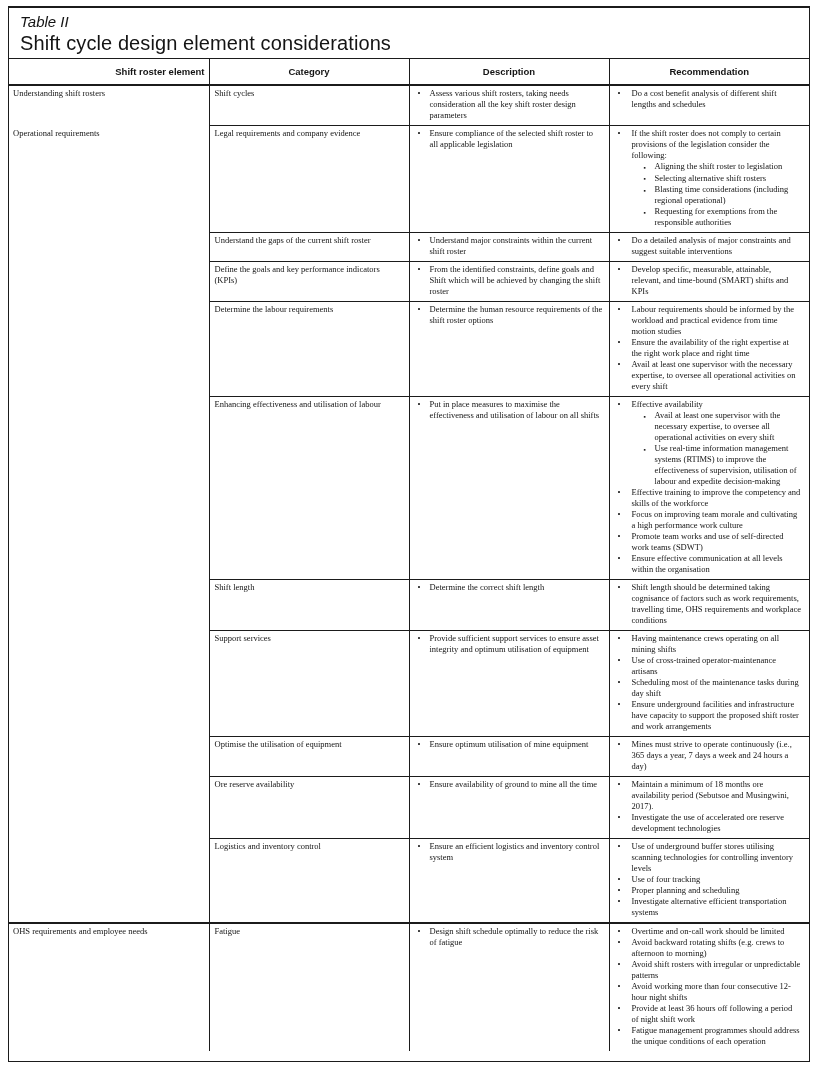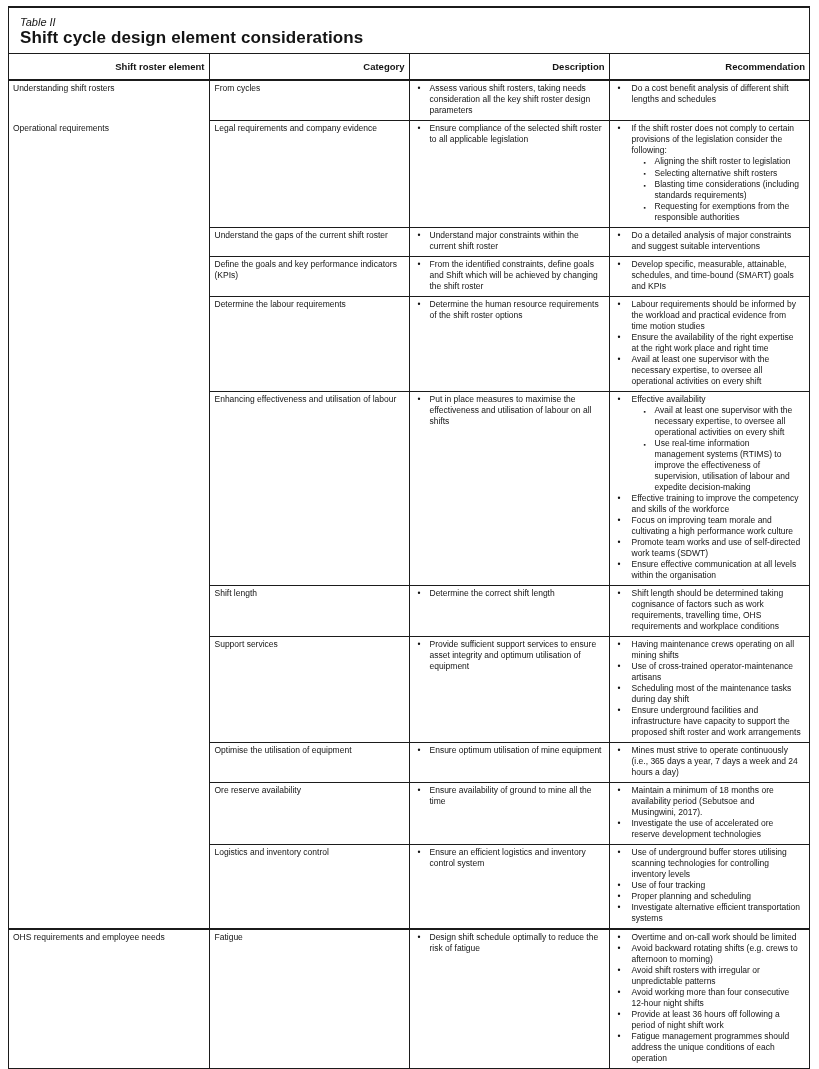--- a/index.html
+++ b/index.html
@@ -6,34 +6,34 @@
   body{
     width:819px;height:1069px;overflow:hidden;background:#ffffff;
     font-family:"Liberation Sans", sans-serif;color:#141414;
     -webkit-font-smoothing:antialiased;
   }
   .tablewrap{
     position:absolute;left:8px;top:6px;width:802px;min-height:1056px;
     border:1.5px solid #1b1b1b;border-top-width:2.5px;box-sizing:border-box;background:#fff;
   }
   .titlebox{padding:7px 12px 6px 11px;}
-  .table-label{font-style:italic;font-size:11px;line-height:14px;}
-  .table-caption{font-weight:bold;font-size:17px;line-height:18px;letter-spacing:.1px;}
+  .table-label{font-style:italic;font-size:15px;line-height:14px;}
+  .table-caption{font-weight:normal;font-size:20px;line-height:18px;margin-top:5px;letter-spacing:.1px;}
   table{border-collapse:collapse;width:100%;table-layout:fixed;}
   th,td{vertical-align:top;box-sizing:border-box;}
   thead th{
     border:1px solid #1b1b1b;border-bottom-width:2px;
-    font-size:9.5px;font-weight:bold;text-align:right;
+    font-size:9.5px;font-weight:bold;text-align:center;
     padding:7px 4px 6px 4px;line-height:12px;
   }
   thead th.col-el{text-align:right;padding-left:5px;border-left:none;}
   thead th.col-rec{border-right:none;}
   tbody td{
     border-top:1px solid #1b1b1b;border-left:1px solid #1b1b1b;
-    font-size:8.5px;line-height:11px;padding:2px 5px 4px 5px;
+    font-size:8.5px;line-height:11px;padding:2px 5px 4px 5px;font-family:Liberation Serif, serif;
   }
   td.col-el{border-left:none;width:85px;padding-left:4px;}
   td.col-cat{width:104px;padding-left:5px;}
   td.col-desc{width:133px;padding-left:7px;}
   td.col-rec{border-right:none;padding-left:7px;padding-right:8px;}
   td.no-top{border-top:none;}
   tr.thick-top td{border-top-width:2px;}
   .b{display:flex;align-items:flex-start;}
   .b .g{flex:0 0 14px;text-align:left;padding-left:1px;font-size:8.5px;}
   .b .t{flex:1 1 auto;}
@@ -54,21 +54,21 @@
       <tr>
         <th class="col-el">Shift roster element</th>
         <th class="col-cat">Category</th>
         <th class="col-desc">Description</th>
         <th class="col-rec">Recommendation</th>
       </tr>
     </thead>
     <tbody>
         <tr>
           <td class="col-el" rowspan="1">Understanding shift rosters</td>
-          <td class="col-cat">From cycles</td>
+          <td class="col-cat">Shift cycles</td>
           <td class="col-desc">
             <div class="b">
               <span class="g">•</span>
               <span class="t">Assess various shift rosters, taking needs consideration all the key shift roster design parameters</span>
             </div>
           </td>
           <td class="col-rec">
             <div class="b">
               <span class="g">•</span>
               <span class="t">Do a cost benefit analysis of different shift lengths and schedules</span>
@@ -92,21 +92,21 @@
             <div class="b sub">
               <span class="g">▪</span>
               <span class="t">Aligning the shift roster to legislation</span>
             </div>
             <div class="b sub">
               <span class="g">▪</span>
               <span class="t">Selecting alternative shift rosters</span>
             </div>
             <div class="b sub">
               <span class="g">▪</span>
-              <span class="t">Blasting time considerations (including standards requirements)</span>
+              <span class="t">Blasting time considerations (including regional operational)</span>
             </div>
             <div class="b sub">
               <span class="g">▪</span>
               <span class="t">Requesting for exemptions from the responsible authorities</span>
             </div>
           </td>
         </tr>
         <tr>
           <td class="col-cat">Understand the gaps of the current shift roster</td>
           <td class="col-desc">
@@ -126,21 +126,21 @@
           <td class="col-cat">Define the goals and key performance indicators (KPIs)</td>
           <td class="col-desc">
             <div class="b">
               <span class="g">•</span>
               <span class="t">From the identified constraints, define goals and Shift which will be achieved by changing the shift roster</span>
             </div>
           </td>
           <td class="col-rec">
             <div class="b">
               <span class="g">•</span>
-              <span class="t">Develop specific, measurable, attainable, schedules, and time-bound (SMART) goals and KPIs</span>
+              <span class="t">Develop specific, measurable, attainable, relevant, and time-bound (SMART) shifts and KPIs</span>
             </div>
           </td>
         </tr>
         <tr>
           <td class="col-cat">Determine the labour requirements</td>
           <td class="col-desc">
             <div class="b">
               <span class="g">•</span>
               <span class="t">Determine the human resource requirements of the shift roster options</span>
             </div>

